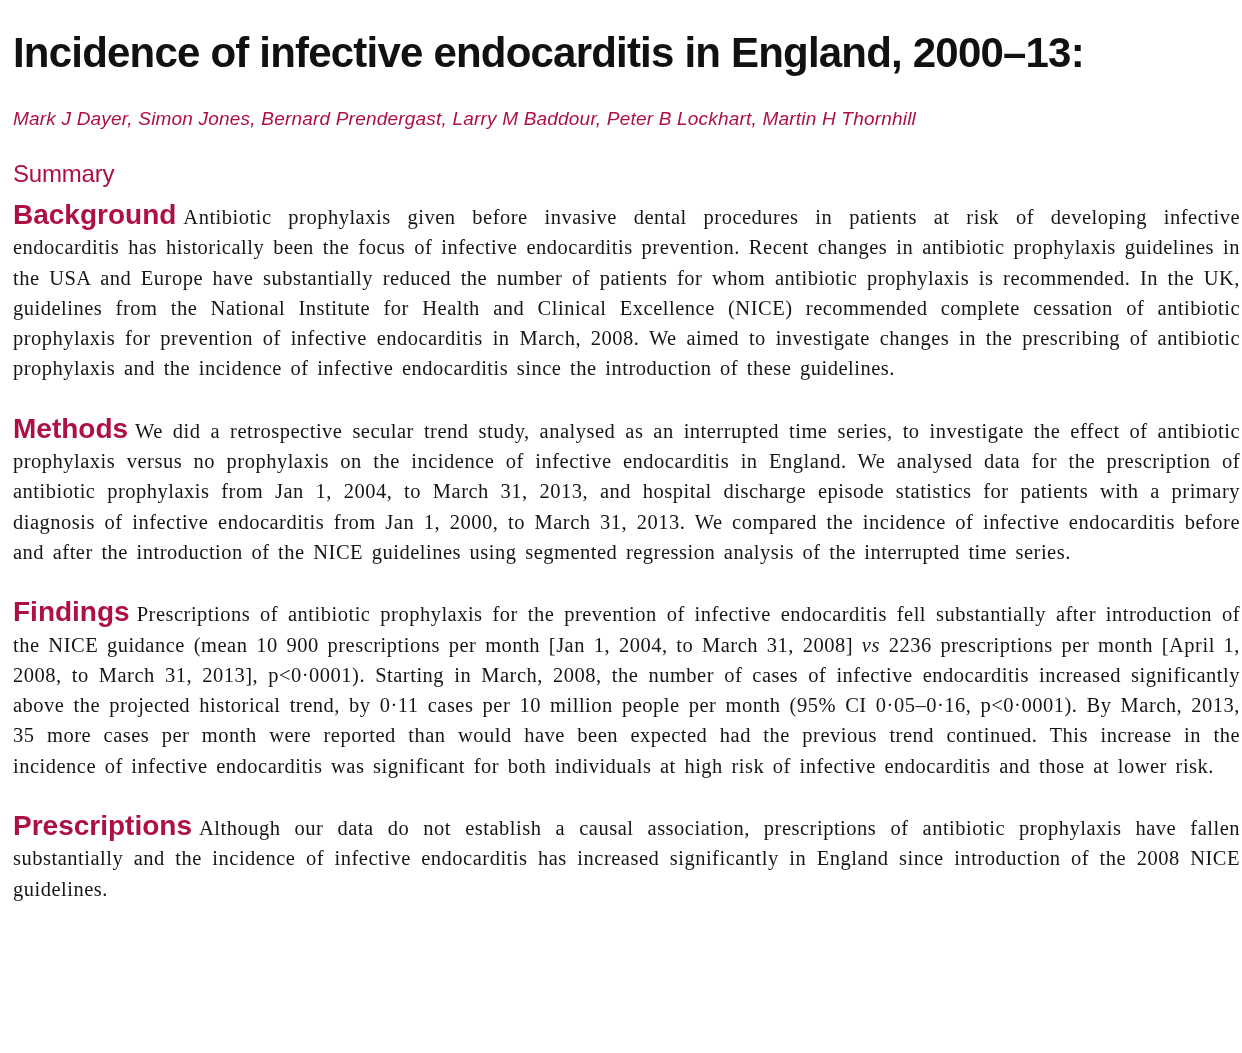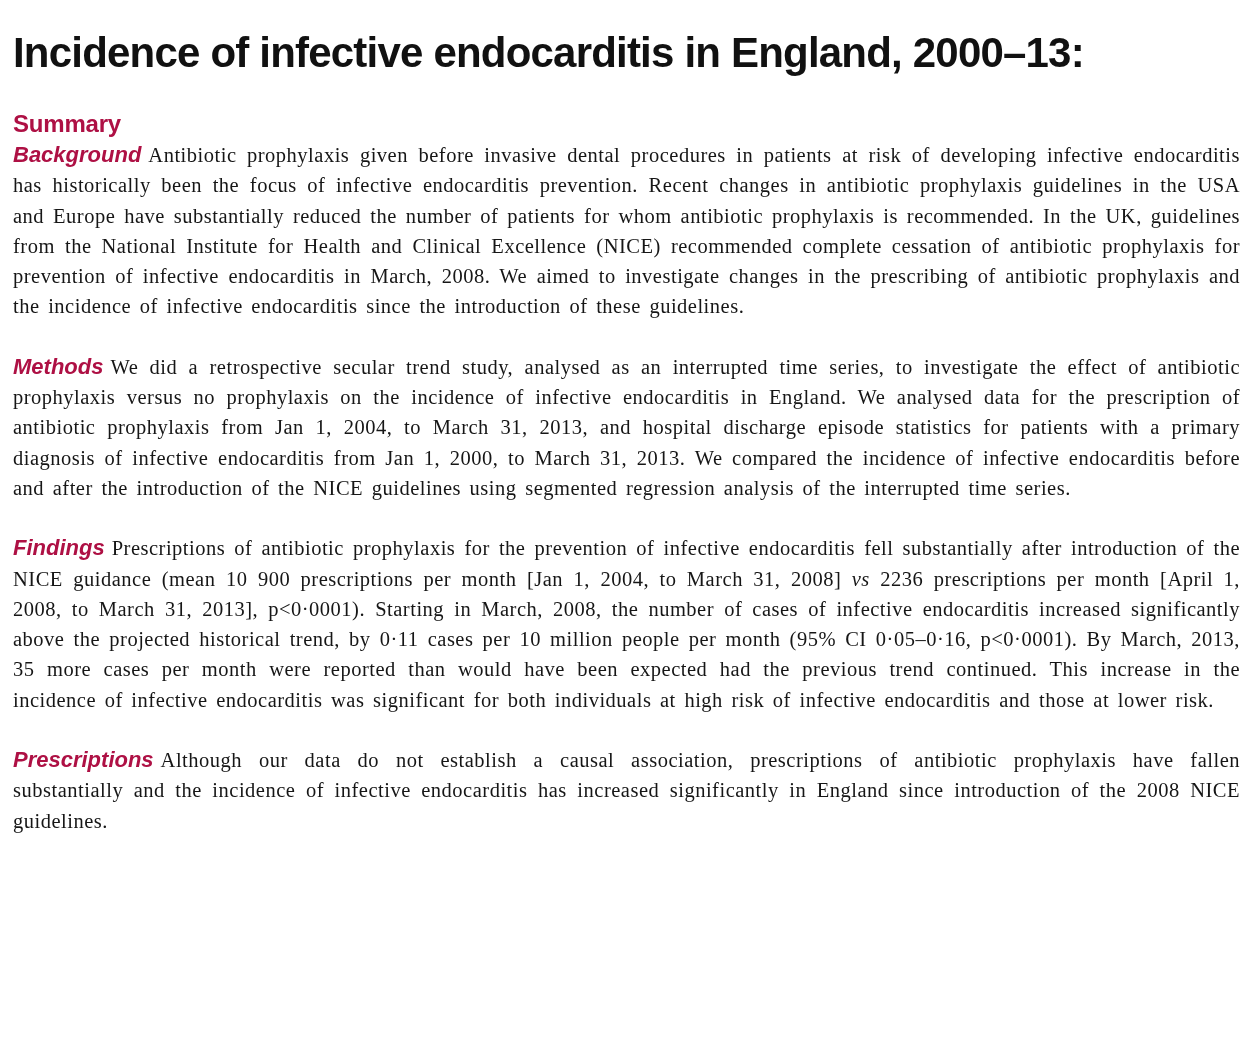--- a/index.html
+++ b/index.html
@@ -27,57 +27,57 @@
     margin-top: 26px;
     font-family: "Liberation Sans", sans-serif;
     font-style: italic;
     font-size: 19px;
     line-height: 24px;
     letter-spacing: 0.2px;
     color: var(--accent);
   }
   .summary-heading {
     margin-top: 30px;
-    margin-bottom: 3px;
+    margin-bottom: 13px;
     font-family: "Liberation Sans", sans-serif;
-    font-weight: 700;
+    font-weight: 400;
     font-size: 24px;
     line-height: 26px;
     letter-spacing: -0.2px;
     color: var(--accent);
   }
   .para {
     font-size: 20.5px;
     line-height: 30.3px;
     letter-spacing: 0.5px;
     word-spacing: 3px;
     text-align: justify;
     margin-bottom: 30px;
     color: var(--ink);
   }
   .para .plabel {
     font-family: "Liberation Sans", sans-serif;
     font-weight: 700;
-    font-size: 22px;
+    font-size: 28px;
     letter-spacing: 0;
     color: var(--accent);
     margin-right: 7px;
-    font-style: italic;
   }
   .para i { font-style: italic; }
 </style>
 </head>
 <body>
 
 <div class="page">
 
   <h1 class="title">
     <span>Incidence of infective endocarditis in England, 2000–13:</span><br>
   </h1>
 
+  <div class="authors">Mark J Dayer, Simon Jones, Bernard Prendergast, Larry M Baddour, Peter B Lockhart, Martin H Thornhill</div>
 
   <section>
     <h2 class="summary-heading">Summary</h2>
 
     <p class="para">
       <span class="plabel">Background</span><span><span>Antibiotic prophylaxis given before invasive dental procedures in patients at risk of developing infective endocarditis has historically been the focus of infective endocarditis prevention. Recent changes in antibiotic prophylaxis guidelines in the USA and Europe have substantially reduced the number of patients for whom antibiotic prophylaxis is recommended. In the UK, guidelines from the National Institute for Health and Clinical Excellence (NICE) recommended complete cessation of antibiotic prophylaxis for prevention of infective endocarditis in March, 2008. We aimed to investigate changes in the prescribing of antibiotic prophylaxis and the incidence of infective endocarditis since the introduction of these guidelines.</span></span>
     </p>
 
     <p class="para">
       <span class="plabel">Methods</span><span><span>We did a retrospective secular trend study, analysed as an interrupted time series, to investigate the effect of antibiotic prophylaxis versus no prophylaxis on the incidence of infective endocarditis in England. We analysed data for the prescription of antibiotic prophylaxis from Jan 1, 2004, to March 31, 2013, and hospital discharge episode statistics for patients with a primary diagnosis of infective endocarditis from Jan 1, 2000, to March 31, 2013. We compared the incidence of infective endocarditis before and after the introduction of the NICE guidelines using segmented regression analysis of the interrupted time series.</span></span>

